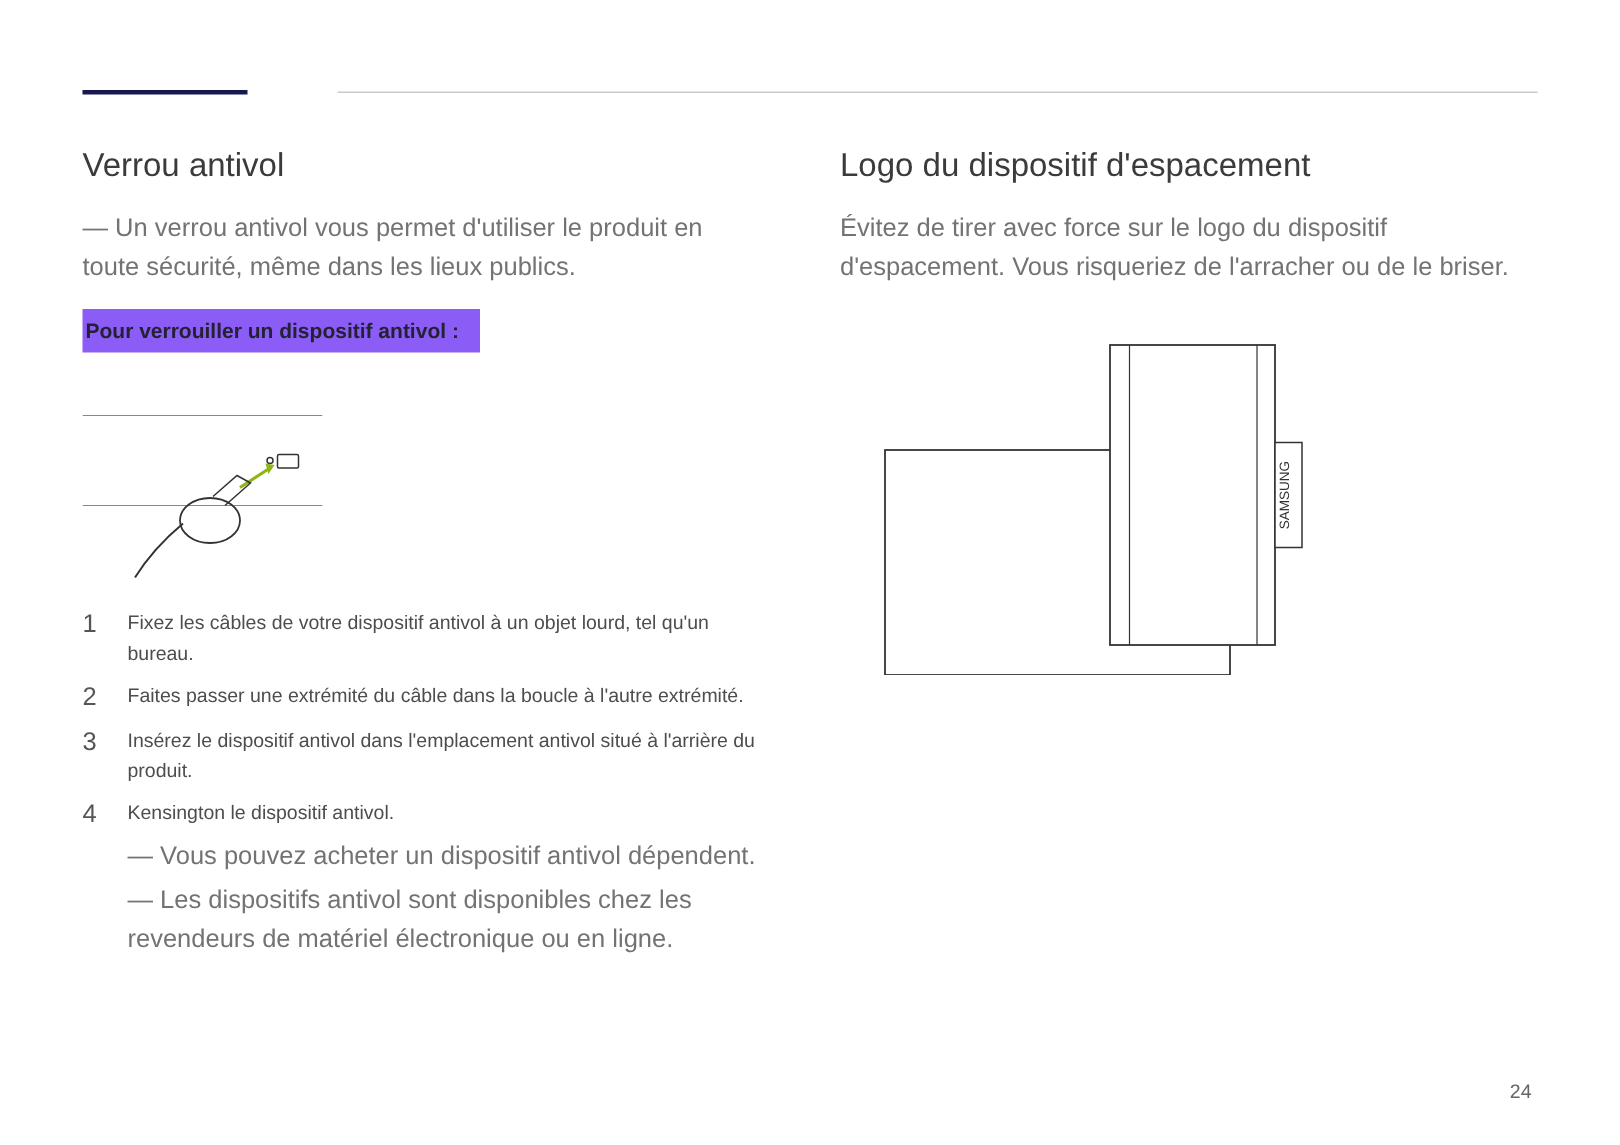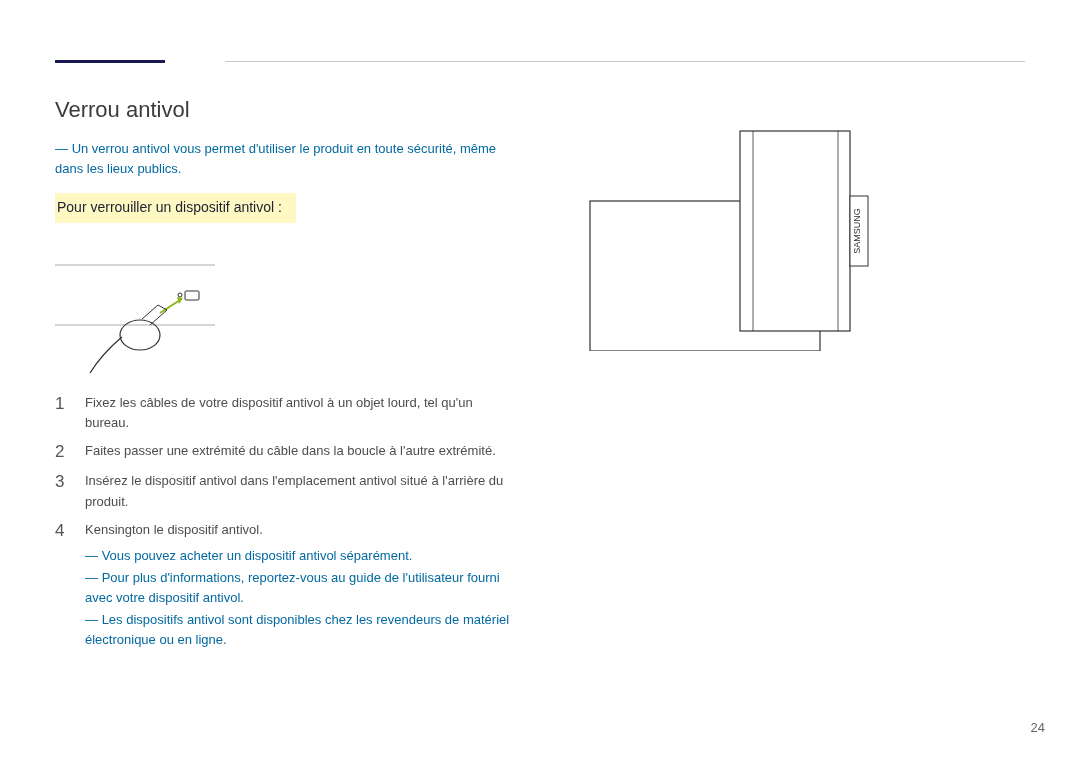--- a/index.html
+++ b/index.html
@@ -48,34 +48,35 @@
   .col {
     width: 465px;
   }
   .h2 {
     font-size: 22px;
     font-weight: 400;
     color: #3b3b3b;
     margin: 0 0 12px 0;
   }
   .note-line, .body-line {
-    font-size: 13px;
-    color: #0369a1;
+    font-size: 17px;
+    color: #737373;
     margin: 0 0 2px 0;
   }
   .note-section {
     margin-bottom: 14px;
   }
   .highlight-box {
     display: inline-block;
-    background: #fef9c3;
+    background: #8b5cf6;
     padding: 4px 14px 4px 2px;
     font-size: 14px;
     color: #223;
     margin-bottom: 22px;
+    font-weight: bold;
   }
   .fig1 {
     width: 160px;
     height: 120px;
     margin: 10px 0 18px 0;
   }
   .fig2-wrap {
     margin-top: 28px;
   }
   .fig2 {
@@ -96,21 +97,21 @@
     font-size: 17px;
     color: #555;
     min-width: 16px;
     line-height: 1.3;
   }
   .step-note {
     margin-top: 6px;
   }
   .pagenum {
     position: absolute;
-    right: 35px;
+    right: 59px;
     bottom: 25px;
     font-size: 13px;
     color: #666;
   }
 </style>
 </head>
 <body>
 
 <div class="page">
   <div class="rule-wrap">
@@ -164,30 +165,31 @@
           <span class="step-num">3</span>
           <div>
             <span>Insérez le dispositif antivol dans l'emplacement antivol situé à l'arrière du produit.</span>
           </div>
         </li>
         <li>
           <span class="step-num">4</span>
           <div>
             <span>Kensington le dispositif antivol.</span>
             <div class="step-note">
-              <p class="note-line">― <span>Vous pouvez acheter un dispositif antivol séparément.</span></p>
-              <p class="note-line">― <span>Pour plus d'informations, reportez-vous au guide de l'utilisateur fourni avec votre dispositif antivol.</span></p>
+              <p class="note-line">― <span>Vous pouvez acheter un dispositif antivol dépendent.</span></p>
               <p class="note-line">― <span>Les dispositifs antivol sont disponibles chez les revendeurs de matériel électronique ou en ligne.</span></p>
             </div>
           </div>
         </li>
       </ol>
     </div>
 
     <div class="col">
+      <h2 class="h2">Logo du dispositif d'espacement</h2>
+      <p class="body-line">Évitez de tirer avec force sur le logo du dispositif d'espacement. Vous risqueriez de l'arracher ou de le briser.</p>
 
       <div class="fig2-wrap" aria-label="Illustration du coin du moniteur avec étiquette SAMSUNG">
         <svg class="fig2" viewBox="0 0 465 230" width="465" height="230">
 
           <rect x="30" y="80" width="230" height="150" fill="none" stroke="#333" stroke-width="1.2"></rect>
 
           <rect x="180" y="10" width="110" height="200" fill="#fff" stroke="#333" stroke-width="1.2"></rect>
           <line x1="193" y1="10" x2="193" y2="210" stroke="#333" stroke-width="0.8"></line>
           <line x1="278" y1="10" x2="278" y2="210" stroke="#333" stroke-width="0.8"></line>
 

